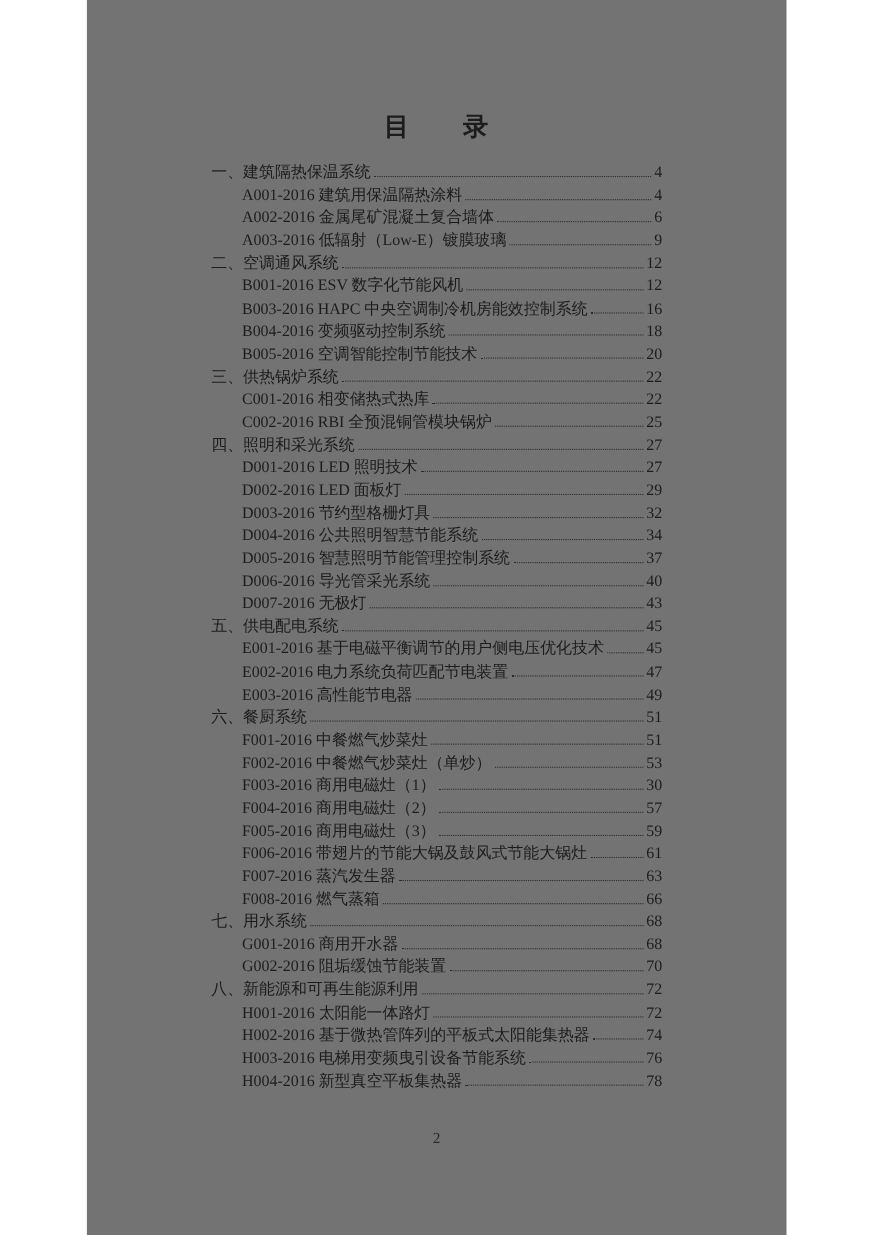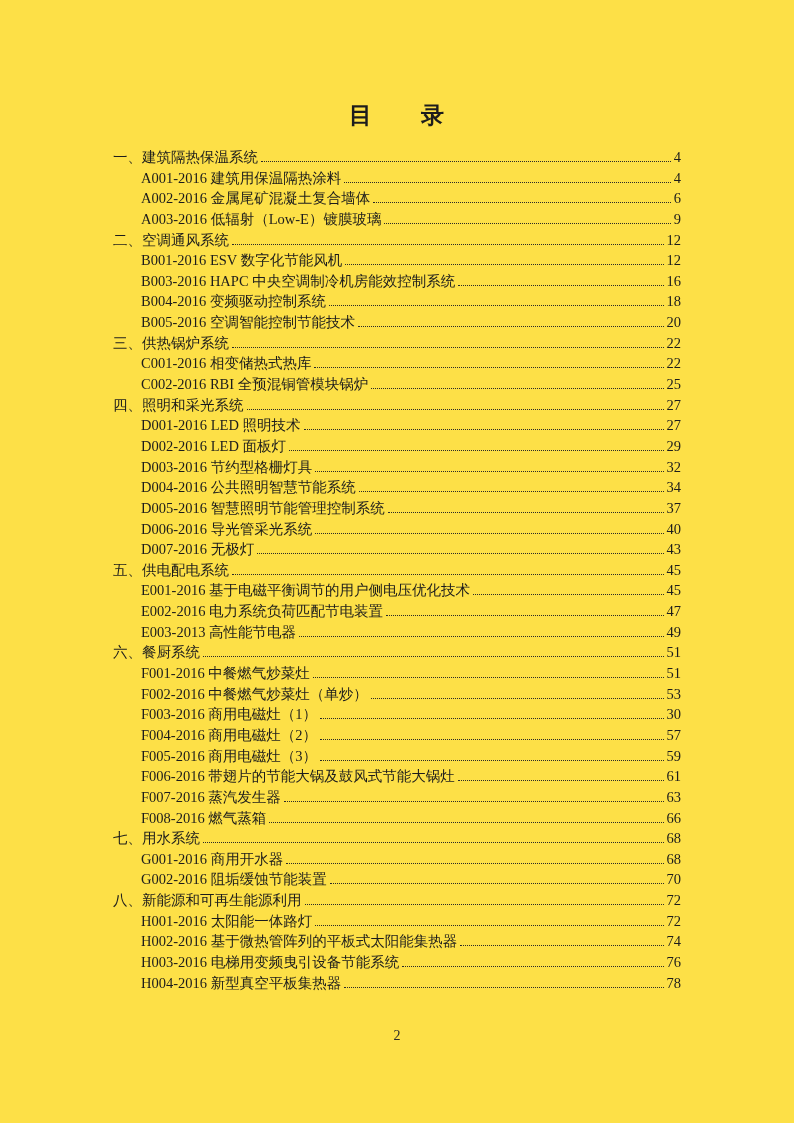--- a/index.html
+++ b/index.html
@@ -2,24 +2,24 @@
 <html><head>
 <meta charset="utf-8">
 <style>
   html, body {
     margin: 0;
     padding: 0;
     background: #ffffff;
   }
   .page {
     position: relative;
-    width: 794px;
+    width: 636px;
     height: 1123px;
     margin: 0 auto;
-    background: #fde047;
+    background: #737373;
     font-family: "Liberation Serif", "DejaVu Serif", serif;
     color: #1c1c1c;
     overflow: hidden;
     box-sizing: border-box;
   }
   .doc-title {
     margin-top: 101px;
     text-align: center;
     font-size: 23px;
     font-weight: bold;
@@ -185,21 +185,21 @@
         <span class="entry-label">E001-2016 基于电磁平衡调节的用户侧电压优化技术</span>
         <span class="dot-leader"></span>
         <span class="page-num">45</span>
       </div>
       <div class="toc-row item">
         <span class="entry-label">E002-2016 电力系统负荷匹配节电装置</span>
         <span class="dot-leader"></span>
         <span class="page-num">47</span>
       </div>
       <div class="toc-row item">
-        <span class="entry-label">E003-2013 高性能节电器</span>
+        <span class="entry-label">E003-2016 高性能节电器</span>
         <span class="dot-leader"></span>
         <span class="page-num">49</span>
       </div>
       <div class="toc-row section">
         <span class="entry-label">六、餐厨系统</span>
         <span class="dot-leader"></span>
         <span class="page-num">51</span>
       </div>
       <div class="toc-row item">
         <span class="entry-label">F001-2016 中餐燃气炒菜灶</span>

